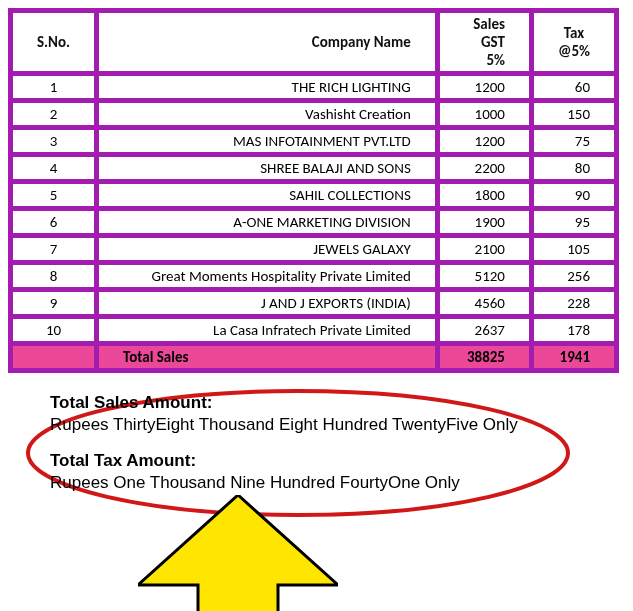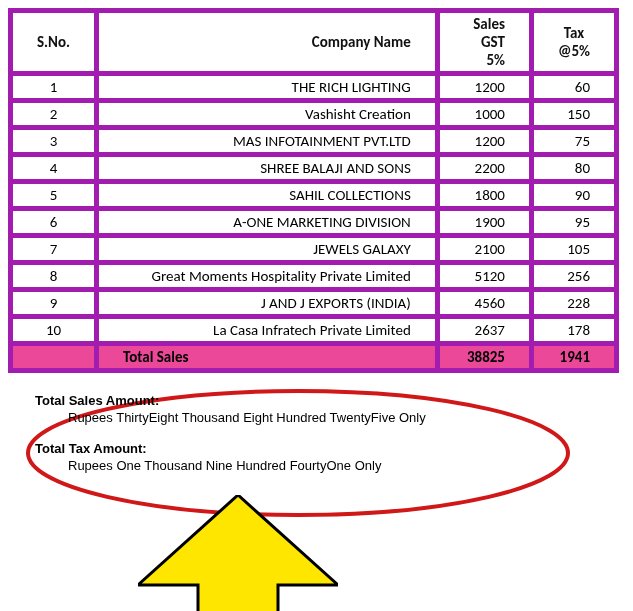--- a/index.html
+++ b/index.html
@@ -51,34 +51,33 @@
   .ellipse {
     position: absolute;
     left: 10px;
     top: -8px;
     width: 560px;
     height: 140px;
     pointer-events: none;
   }
   .amounts {
     position: absolute;
-    left: 27px;
+    left: 42px;
     top: 2px;
     font-family: Verdana, Geneva, sans-serif;
-    font-size: 13px;
+    font-size: 17px;
     color: #000;
   }
   .amounts .label {
     font-weight: bold;
     margin-bottom: 2px;
   }
   .amounts .words {
     font-weight: normal;
     margin-bottom: 16px;
-    margin-left: 33px;
   }
   .arrow-wrap {
     position: absolute;
     left: 130px;
     top: 104px;
     width: 200px;
     height: 175px;
   }
   .example-label {
     position: absolute;

